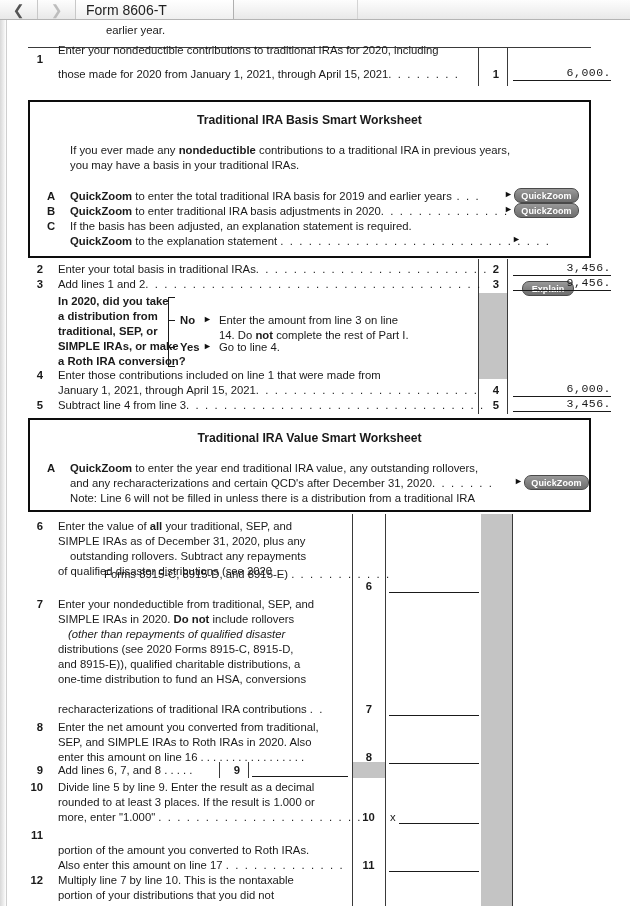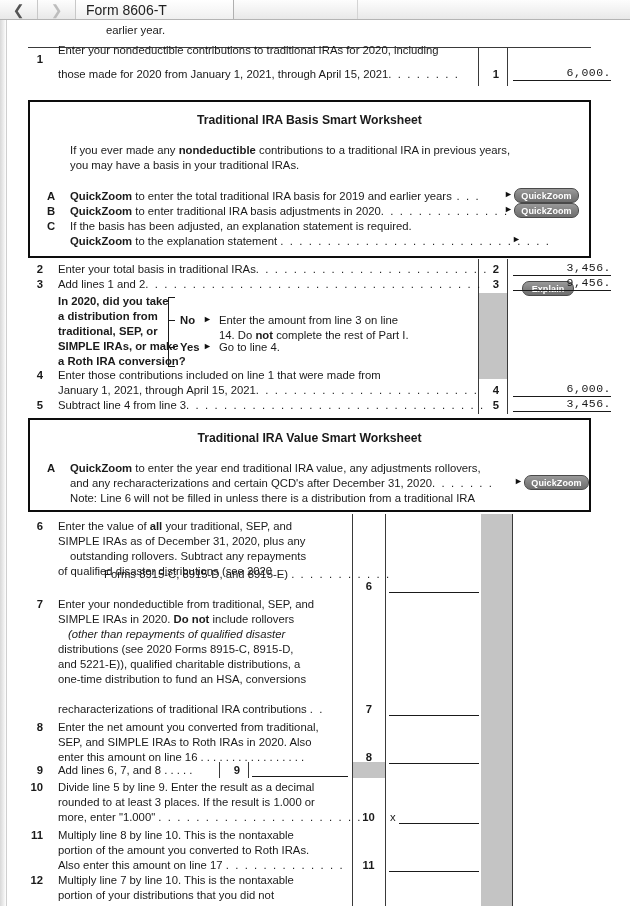--- a/index.html
+++ b/index.html
@@ -194,21 +194,21 @@
     <div class="val" style="left:506px;top:362px;width:98px;">6,000.</div>
 
     <div class="lineno" style="left:22px;top:379px;">5</div>
     <div class="desc" style="left:51px;top:379px;"><span>Subtract line 4 from line 3</span><span class="leader">. . . . . . . . . . . . . . . . . . . . . . . . . . . . . . . .</span></div>
     <div class="boxno" style="left:482px;top:379px;">5</div>
     <div class="val" style="left:506px;top:377px;width:98px;">3,456.</div>
 
     <div class="wsbox" style="left:21px;top:398px;width:559px;height:90px;">
       <div class="wstitle" style="top:11px;">Traditional IRA Value Smart Worksheet</div>
       <div class="lineno b" style="left:17px;top:42px;width:10px;text-align:left;">A</div>
-      <div class="desc" style="left:40px;top:42px;"><span class="b">QuickZoom</span><span> to enter the year end traditional IRA value, any adjustments rollovers,</span></div>
+      <div class="desc" style="left:40px;top:42px;"><span class="b">QuickZoom</span><span> to enter the year end traditional IRA value, any outstanding rollovers,</span></div>
       <div class="desc" style="left:40px;top:57px;"><span>and any recharacterizations and certain QCD's after December 31, 2020</span><span class="leader">. . . . . . .</span></div>
       <div class="arrowmark" style="left:484px;top:56px;">►</div>
       <div class="qz" style="left:494px;top:55px;width:63px;">
           <span>QuickZoom</span>
         </div>
       <div class="desc" style="left:40px;top:72px;">Note: Line 6 will not be filled in unless there is a distribution from a traditional IRA</div>
     </div>
 
     <div class="vsep" style="left:345px;top:494px;height:392px;"></div>
     <div class="vsep" style="left:378px;top:494px;height:392px;"></div>
@@ -222,21 +222,21 @@
     <div class="desc" style="left:51px;top:545px;">of qualified disaster distributions (see 2020</div>
     <div class="desc" style="left:51px;top:548px;padding-left:46px;">Forms 8915-C, 8915-D, and 8915-E) <span class="leader">. . . . . . . . . . .</span></div>
     <div class="boxno" style="left:355px;top:560px;">6</div>
     <div class="valblank" style="left:382px;top:560px;width:90px;"></div>
 
     <div class="lineno" style="left:22px;top:578px;">7</div>
     <div class="desc" style="left:51px;top:578px;">Enter your nondeductible from traditional, SEP, and</div>
     <div class="desc" style="left:51px;top:593px;">SIMPLE IRAs in 2020. <span class="b">Do not</span> include rollovers</div>
     <div class="desc" style="left:61px;top:608px;font-style:italic;">(other than repayments of qualified disaster</div>
     <div class="desc" style="left:51px;top:623px;">distributions (see 2020 Forms 8915-C, 8915-D,</div>
-    <div class="desc" style="left:51px;top:638px;">and 5221-E)), qualified charitable distributions, a</div>
+    <div class="desc" style="left:51px;top:638px;">and 8915-E)), qualified charitable distributions, a</div>
     <div class="desc" style="left:51px;top:653px;">one-time distribution to fund an HSA, conversions</div>
     <div class="desc" style="left:51px;top:683px;">recharacterizations of traditional IRA contributions <span class="leader"> . .</span></div>
     <div class="boxno" style="left:355px;top:683px;">7</div>
     <div class="valblank" style="left:382px;top:683px;width:90px;"></div>
 
     <div class="lineno" style="left:22px;top:701px;">8</div>
     <div class="desc" style="left:51px;top:701px;">Enter the net amount you converted from traditional,</div>
     <div class="desc" style="left:51px;top:716px;">SEP, and SIMPLE IRAs to Roth IRAs in 2020. Also</div>
     <div class="desc" style="left:51px;top:731px;">enter this amount on line 16 . . . . . . . . . . . . . . . . .</div>
     <div class="boxno" style="left:355px;top:731px;">8</div>
@@ -252,21 +252,20 @@
 
     <div class="lineno" style="left:19px;top:761px;width:17px;">10</div>
     <div class="desc" style="left:51px;top:761px;">Divide line 5 by line 9. Enter the result as a decimal</div>
     <div class="desc" style="left:51px;top:776px;">rounded to at least 3 places. If the result is 1.000 or</div>
     <div class="desc" style="left:51px;top:791px;">more, enter "1.000" <span class="leader">. . . . . . . . . . . . . . . . . . . . . .</span></div>
     <div class="boxno" style="left:353px;top:791px;width:17px;">10</div>
     <div class="desc" style="left:383px;top:791px;">x</div>
     <div class="valblank" style="left:392px;top:791px;width:80px;"></div>
 
     <div class="lineno" style="left:19px;top:809px;width:17px;">11</div>
-    <div class="desc" style="left:51px;top:809px;">Multiply line 8 by line 10. This is the nontaxable</div>
     <div class="desc" style="left:51px;top:824px;">portion of the amount you converted to Roth IRAs.</div>
     <div class="desc" style="left:51px;top:839px;">Also enter this amount on line 17 <span class="leader">. . . . . . . . . . . . .</span></div>
     <div class="boxno" style="left:353px;top:839px;width:17px;">11</div>
     <div class="valblank" style="left:382px;top:839px;width:90px;"></div>
 
     <div class="lineno" style="left:19px;top:854px;width:17px;">12</div>
     <div class="desc" style="left:51px;top:854px;">Multiply line 7 by line 10. This is the nontaxable</div>
     <div class="desc" style="left:51px;top:869px;">portion of your distributions that you did not</div>
     <div class="desc" style="left:51px;top:884px;">convert to a Roth IRA <span class="leader">. . . . . . . . . . . . . . . . . . . . .</span></div>
     <div class="boxno" style="left:353px;top:884px;width:17px;">12</div>

